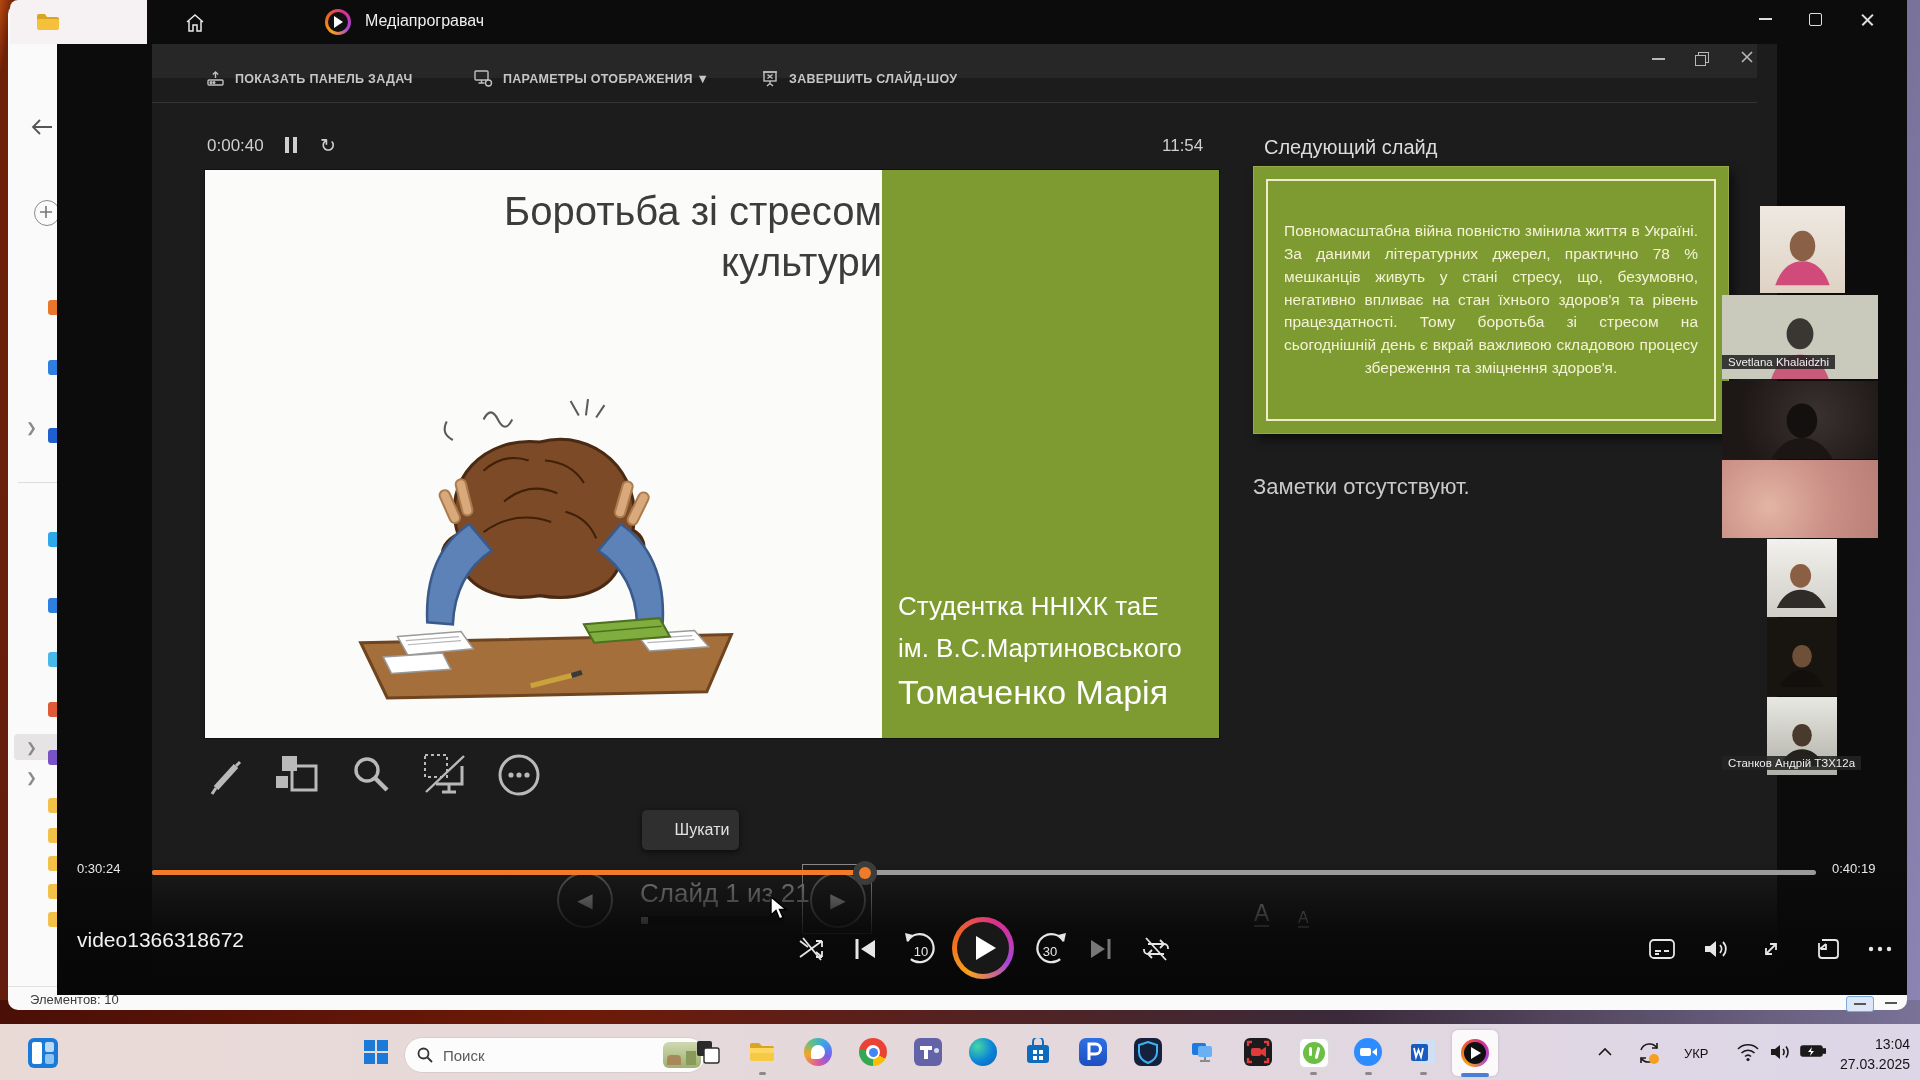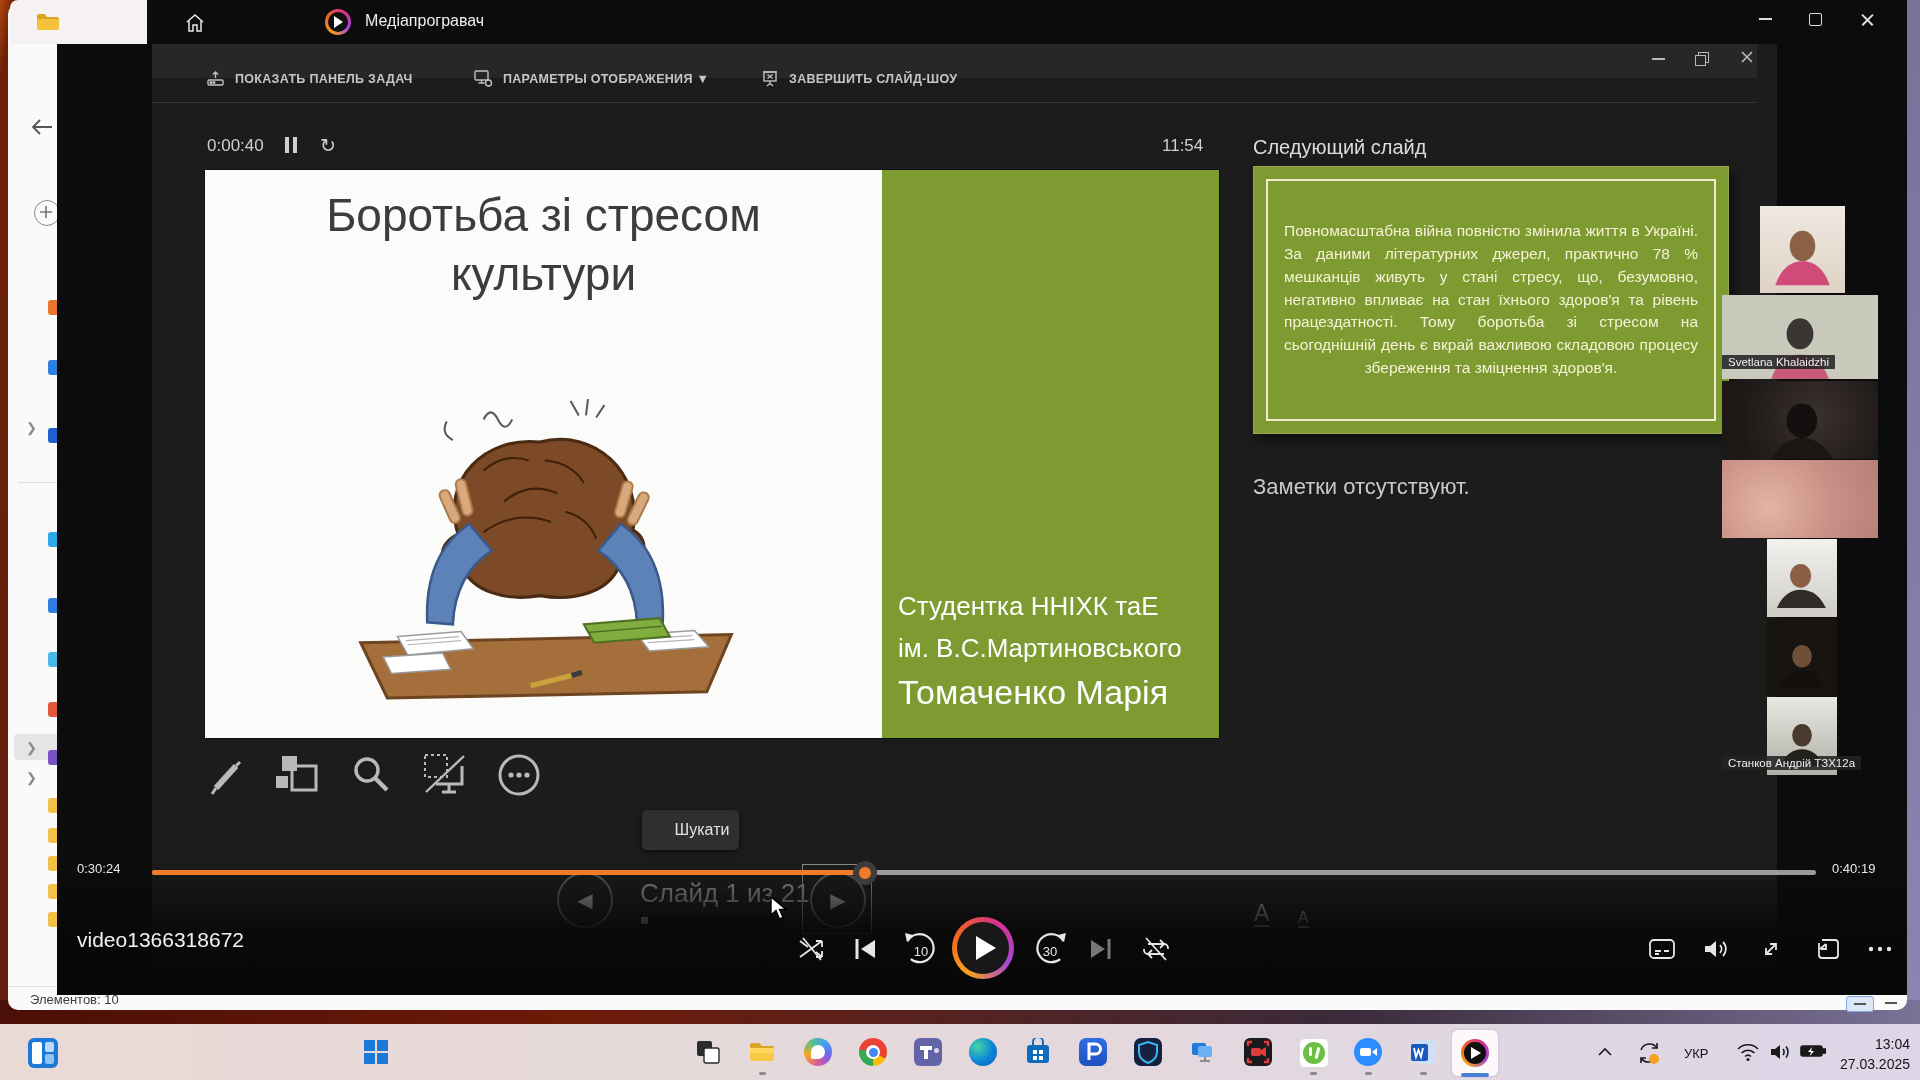--- a/index.html
+++ b/index.html
@@ -28,30 +28,30 @@
   .playring .inner{position:absolute;inset:3px;background:#101010;border-radius:50%;}
   .tri{width:0;height:0;}
   
   #presenter{left:95px;top:44px;width:1625px;height:946px;background:#1c1c1c;}
   #presenter-strip{left:0;top:0;width:1605px;height:34px;background:#272727;}
   .ptool{display:flex;align-items:center;gap:10px;color:#c6c6c6;font-size:12.5px;font-weight:700;letter-spacing:.3px;justify-content:center;}
   .ptool svg{stroke:#c0c0c0;fill:none;stroke-width:1.4;}
   #timer-row{color:#cfcfcf;font-size:17px;}
   
   #slide{left:53px;top:126px;width:1014px;height:568px;background:#fbfbfa;box-shadow:0 0 0 1px #111;}
-  #slide-title{left:0;top:16px;width:677px;text-align:center;color:#3c3c3c;font-size:46px;line-height:1.28;}
+  #slide-title{left:0;top:16px;width:677px;text-align:right;color:#3c3c3c;font-size:40px;line-height:1.28;}
   #slide-green{right:0;top:0;width:337px;height:568px;background:#7d9b31;}
   #slide-author{left:16px;bottom:26px;color:#ffffff;}
   #slide-author .l1{font-size:26px;}
   #slide-author .l2{font-size:26px;margin-top:11px;}
   #slide-author .l3{font-size:34px;margin-top:9px;}
   
   .bigico svg{stroke:#b9b9b9;fill:none;stroke-width:2.6;}
   
-  #next-header{color:#dcdcdc;font-size:20px;}
+  #next-header{color:#dcdcdc;font-size:20px;margin-left:11px;}
   #next-box{background:#7d9b31;border:1px solid #97a84c;box-shadow:5px 6px 9px rgba(0,0,0,.5);}
   #next-border{position:absolute;inset:12px;border:2px solid #f0ecca;display:flex;align-items:center;}
   #next-text{padding:10px 16px;color:#f5f2d6;font-size:15.5px;line-height:1.47;text-align:justify;text-align-last:center;}
   #notes-text{color:#c9c9c9;font-size:22px;}
   
   .navcirc{width:52px;height:52px;border:2px solid #5f5f5f;border-radius:50%;color:#9a9a9a;
            display:flex;align-items:center;justify-content:center;font-size:20px;}
   #nav-label{color:#8f8f8f;font-size:26px;}
   #nav-progress{background:#101010;}
   #tooltip-search{background:#2f2f2f;border-radius:5px;color:#e2e2e2;font-size:16px;
@@ -455,20 +455,31 @@
     <div class="a" style="left:17px;top:16px;width:9px;height:10px;background:#8fc3f0;border-radius:2px;"></div>
   </div>
   <div class="tbi" style="left:362px;">
     <svg width="28" height="28" viewBox="0 0 28 28">
         <rect x="2" y="2" width="11" height="11" fill="#1b79d7"></rect>
         <rect x="15" y="2" width="11" height="11" fill="#1b79d7"></rect>
         <rect x="2" y="15" width="11" height="11" fill="#1b79d7"></rect>
         <rect x="15" y="15" width="11" height="11" fill="#1b79d7"></rect>
       </svg>
   </div>
+  <div class="a" id="tb-search" style="left:404px;top:1037px;width:284px;height:34px;z-index:7;padding:0 4px 0 12px;">
+    <svg width="16" height="16" viewBox="0 0 16 16">
+        <circle cx="6.5" cy="6.5" r="5" stroke="#333" stroke-width="1.8" fill="none"></circle>
+        <path d="M10.5 10.5 L15 15" stroke="#333" stroke-width="1.8"></path>
+      </svg>
+    <span>Поиск</span>
+    <div style="width:38px;height:26px;border-radius:6px;background:linear-gradient(180deg,#cfd8b0,#9fb070);position:relative;overflow:hidden;">
+      <div style="position:absolute;left:4px;bottom:3px;width:14px;height:10px;background:#a8885a;border-radius:4px 4px 0 0;"></div>
+      <div style="position:absolute;right:5px;bottom:3px;width:10px;height:14px;background:#8a9a5a;"></div>
+    </div>
+  </div>
   <div class="tbi" style="left:694px;">
     <svg width="28" height="28" viewBox="0 0 28 28">
         <rect x="3" y="3" width="15" height="15" rx="2" fill="#2b2b2b"></rect>
         <rect x="10" y="10" width="15" height="15" rx="2" fill="#fff" stroke="#2b2b2b" stroke-width="1.4"></rect>
       </svg>
   </div>
   <div class="tbi" style="left:748px;">
     <svg width="28" height="28" viewBox="0 0 28 28">
         <path d="M2 7 a2 2 0 0 1 2 -2 h7 l3 3 h10 a2 2 0 0 1 2 2 v2 H2 Z" fill="#d9a520"></path>
         <rect x="2" y="10" width="24" height="13" rx="2" fill="#f7ca45"></rect>

